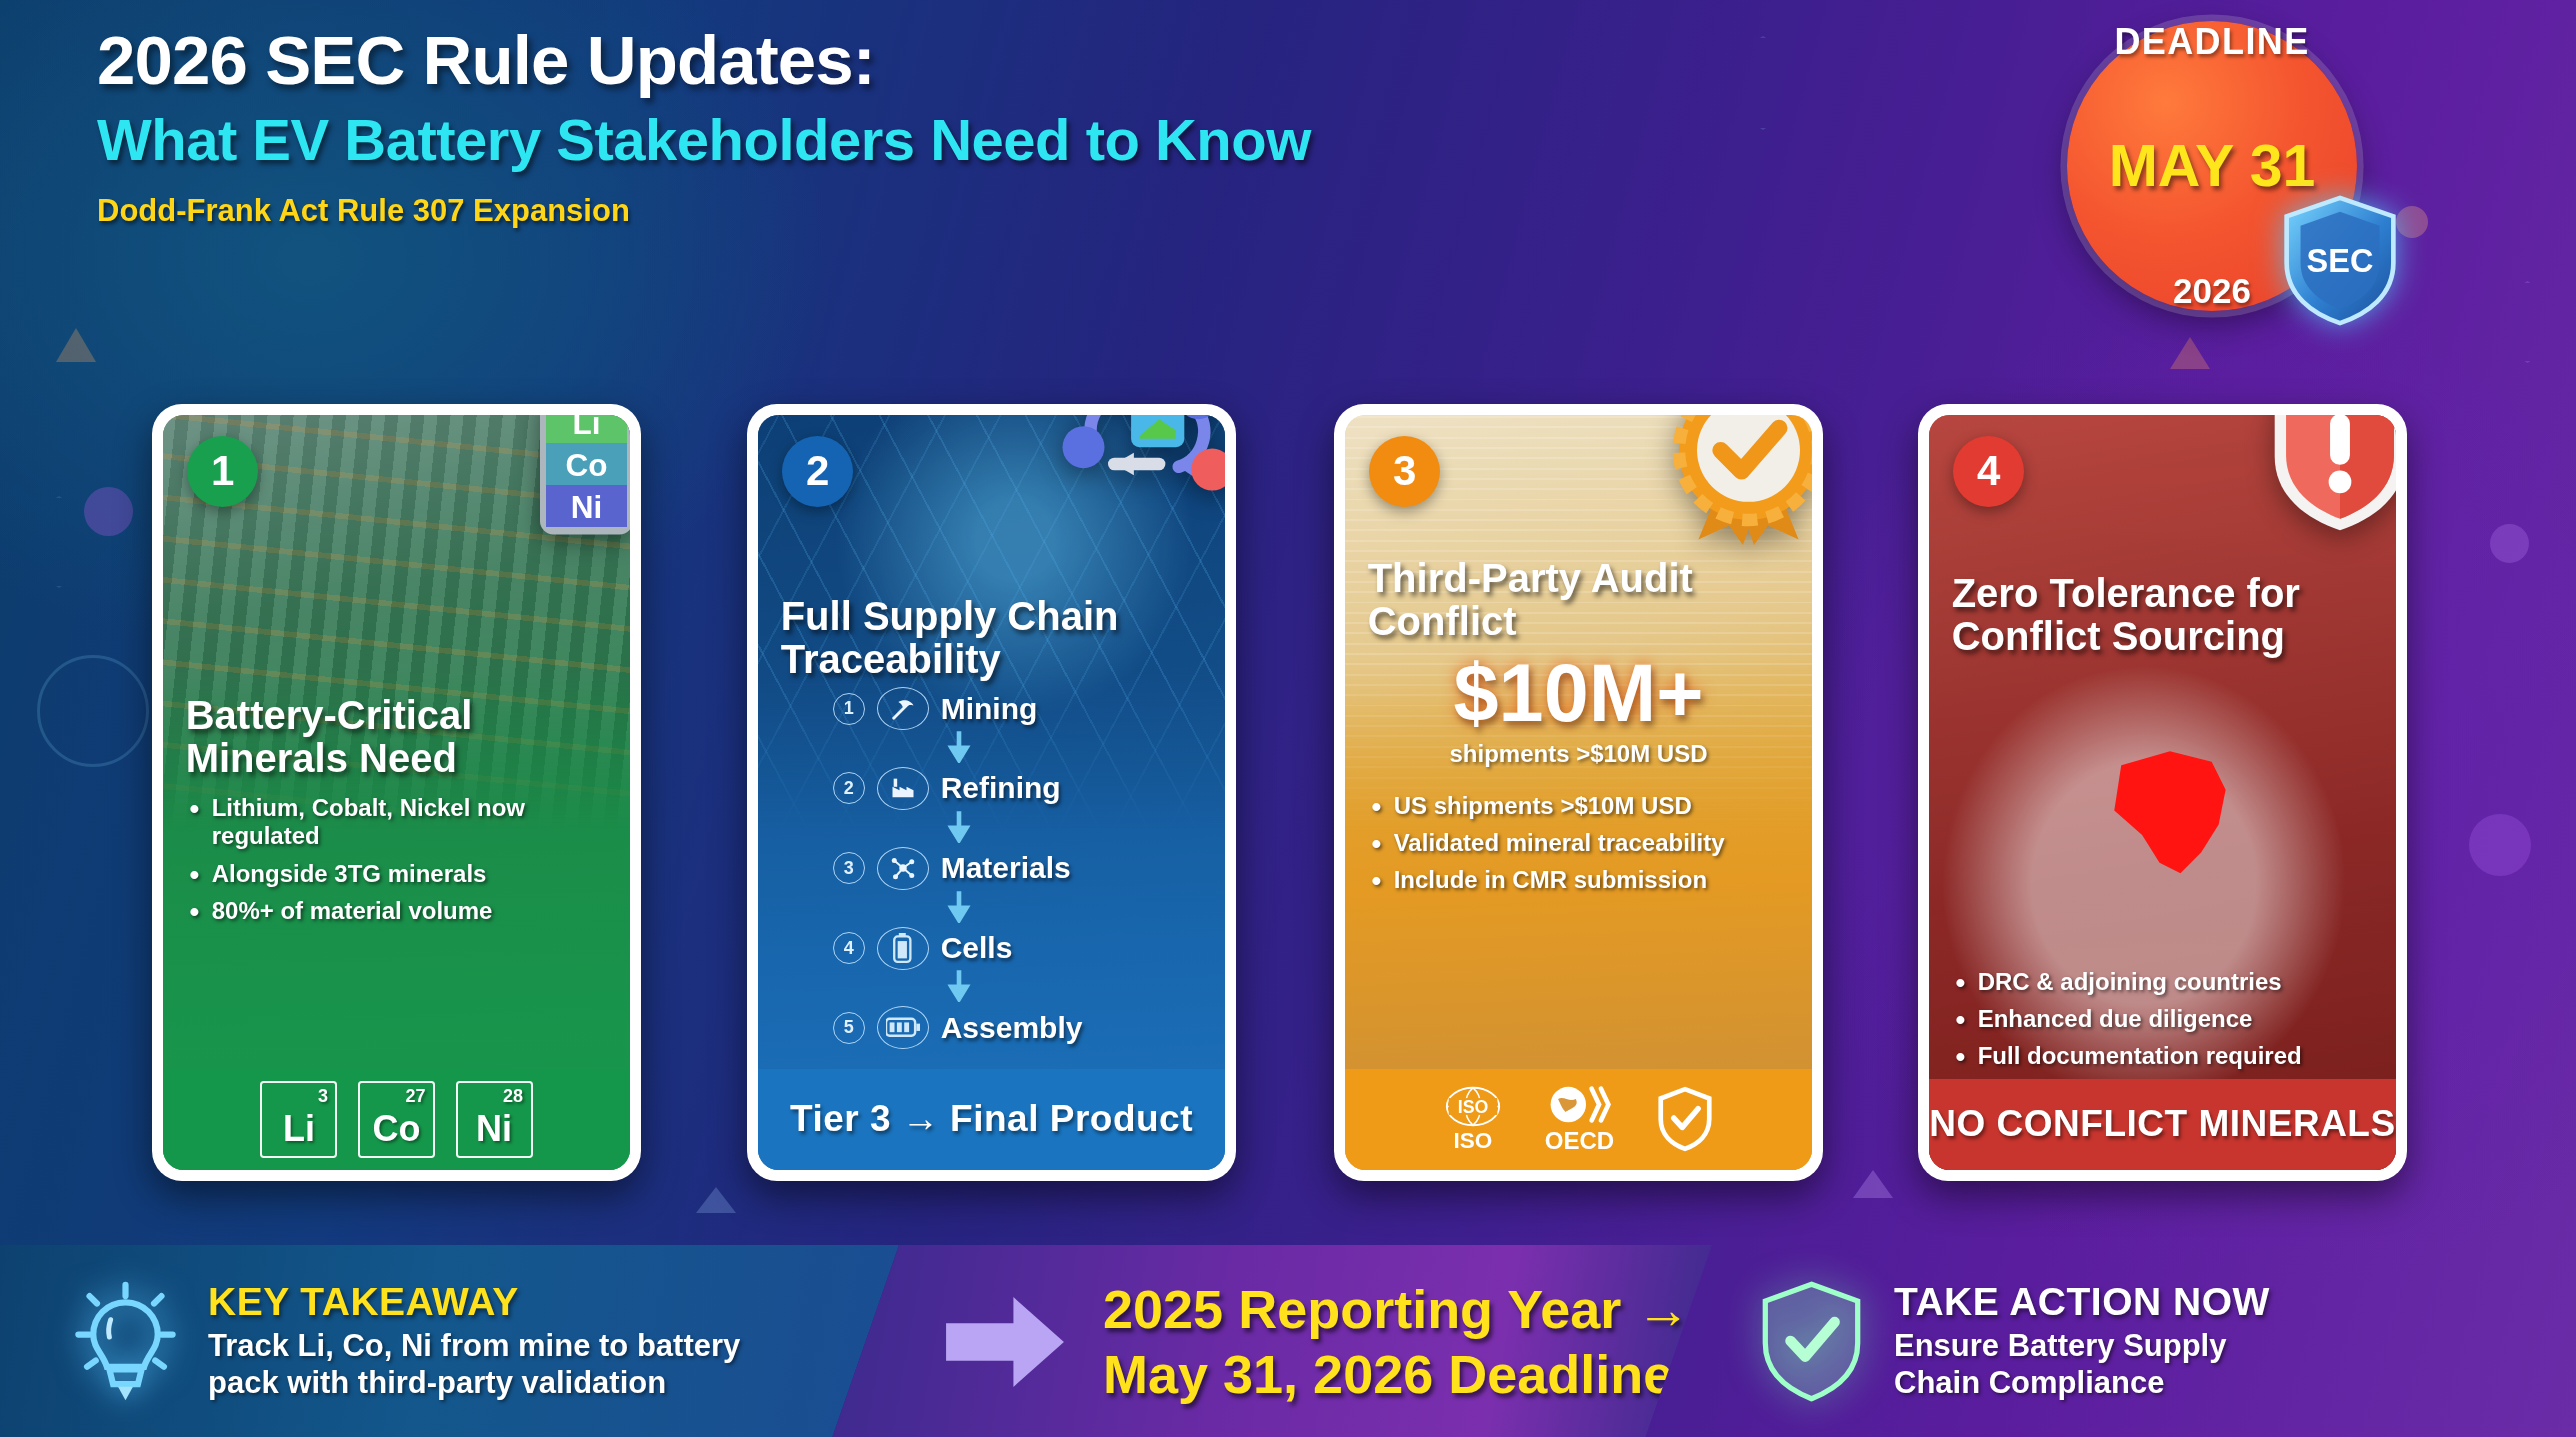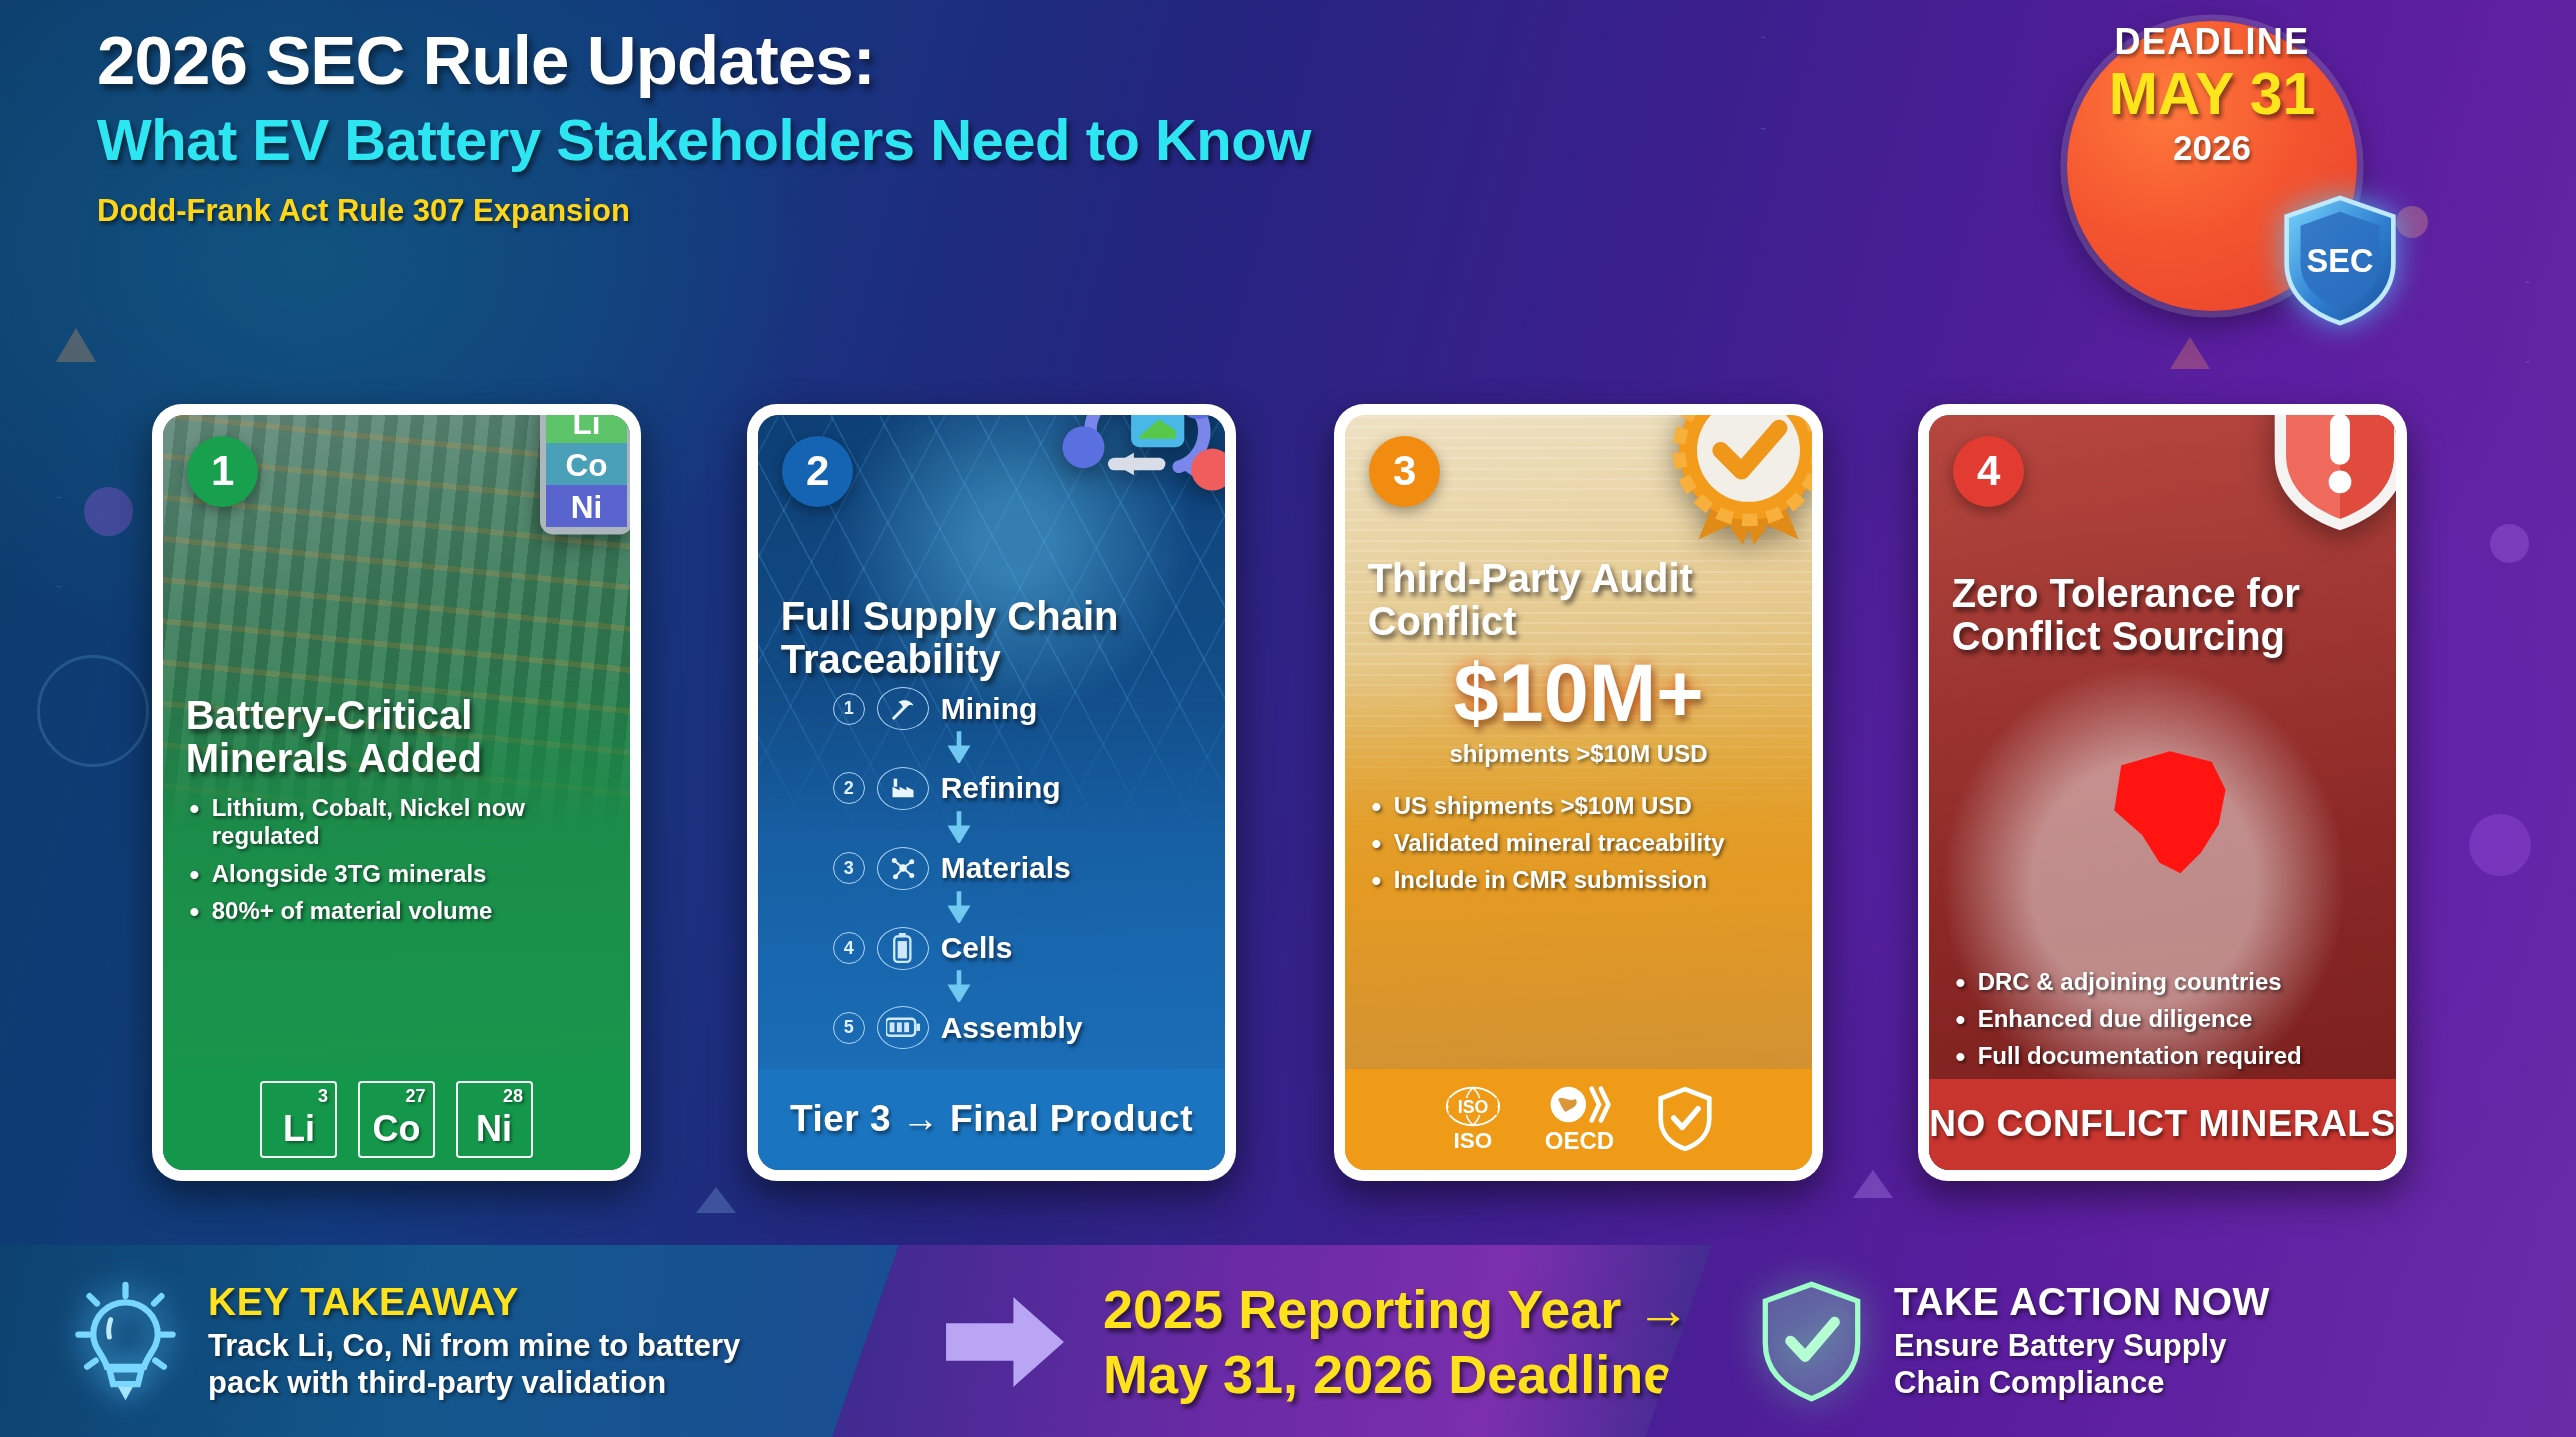--- a/index.html
+++ b/index.html
@@ -43,21 +43,21 @@
     font-size: 31px; font-weight: 700; color: #ffd617;
     margin-top: 20.6px; text-shadow: 1.9px 2.8px 3.7px rgba(0,0,0,.5);
   }
 
   
   #deadline-badge {
     position: absolute; left: 2067px; top: 20.6px; width: 290px; height: 290px;
     border-radius: 50%;
     background: radial-gradient(circle at 34% 28%, #ff7a3c 0%, #f4552f 48%, #e8402b 100%);
     box-shadow: 0 0 0 6.6px rgba(255,255,255,.16), 0 11.2px 32px rgba(0,0,0,.42);
-    display: flex; flex-direction: column; align-items: center; justify-content: flex-start;
+    display: flex; flex-direction: column; align-items: center; justify-content: space-between;
     text-align: center;
   }
   #deadline-label {
     font-size: 36px; font-weight: 800; color: #fff; letter-spacing: 1.4px;
     text-shadow: 1.9px 2.8px 3.7px rgba(0,0,0,.4);
   }
   #deadline-date {
     font-size: 59px; font-weight: 800; color: #ffe51c; line-height: 1.04;
     text-shadow: 2.8px 3.7px 4.7px rgba(0,0,0,.45); margin-top: 1.9px;
   }
@@ -310,21 +310,21 @@
         <rect x="26" y="0" width="18" height="9" rx="3" fill="#c9cfd4"></rect>
         <rect x="4" y="7" width="62" height="94" rx="9" fill="#aeb6bd"></rect>
         <rect x="8" y="12" width="54" height="28" fill="#5ec46a"></rect>
         <rect x="8" y="40" width="54" height="28" fill="#4aa0b8"></rect>
         <rect x="8" y="68" width="54" height="28" fill="#5a64cf"></rect>
         <text x="35" y="34" font-family="Liberation Sans, sans-serif" font-size="21" font-weight="800" fill="#fff" text-anchor="middle">Li</text>
         <text x="35" y="62" font-family="Liberation Sans, sans-serif" font-size="21" font-weight="800" fill="#fff" text-anchor="middle">Co</text>
         <text x="35" y="90" font-family="Liberation Sans, sans-serif" font-size="21" font-weight="800" fill="#fff" text-anchor="middle">Ni</text>
       </svg>
       <div class="card-body" style="padding-top:279px;">
-        <div class="card-title">Battery-Critical Minerals Added</div>
+        <div class="card-title">Battery-Critical Minerals Need</div>
         <ul class="bullets">
           <li>Lithium, Cobalt, Nickel now regulated</li>
           <li>Alongside 3TG minerals</li>
           <li>80%+ of material volume</li>
         </ul>
       </div>
       <div class="card-footer ft1">
         <div class="elem-tile">
           <span class="elem-num">3</span>
           <span>Li</span>

